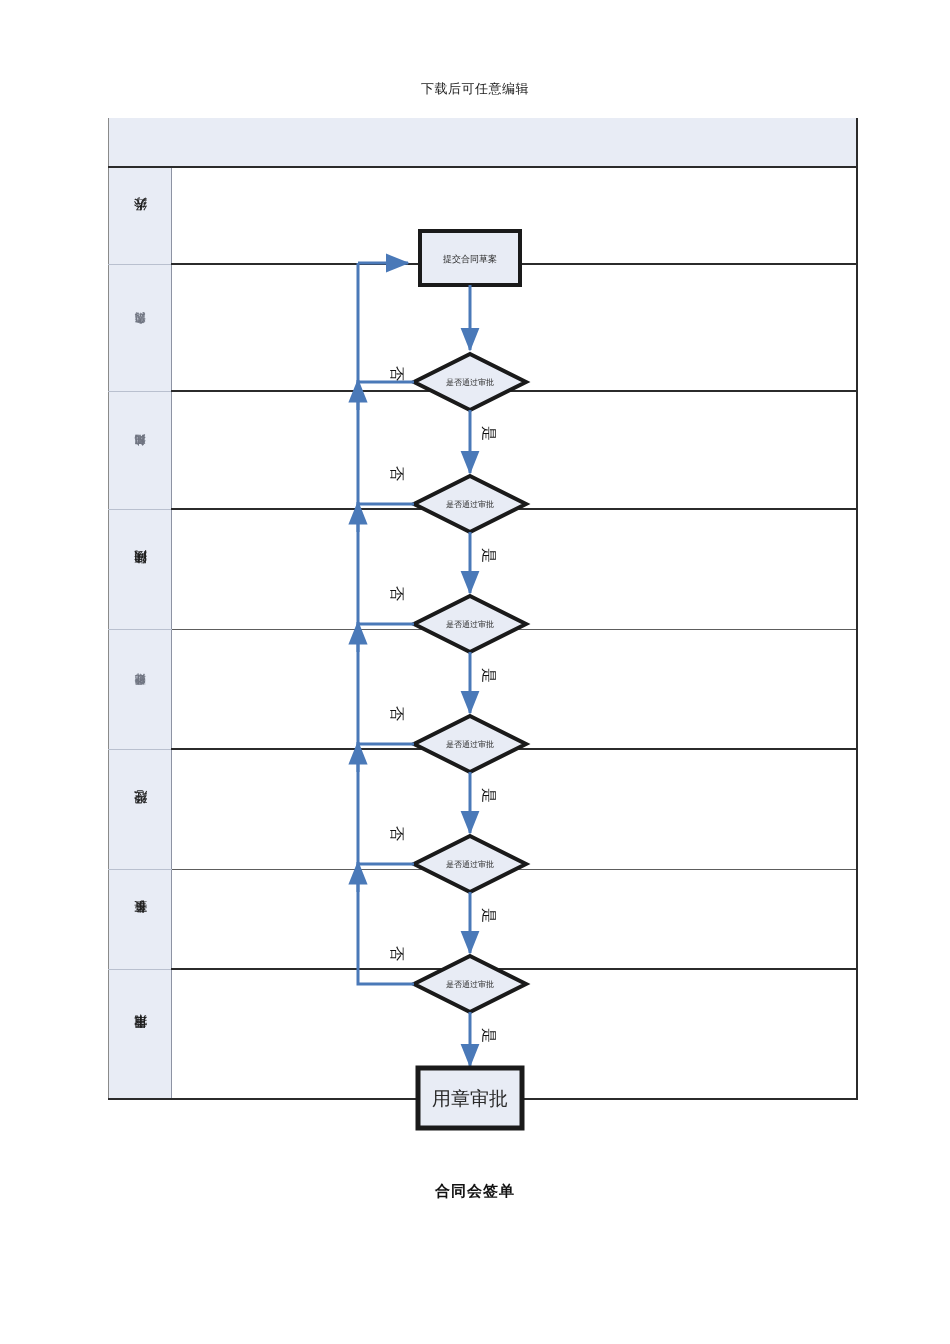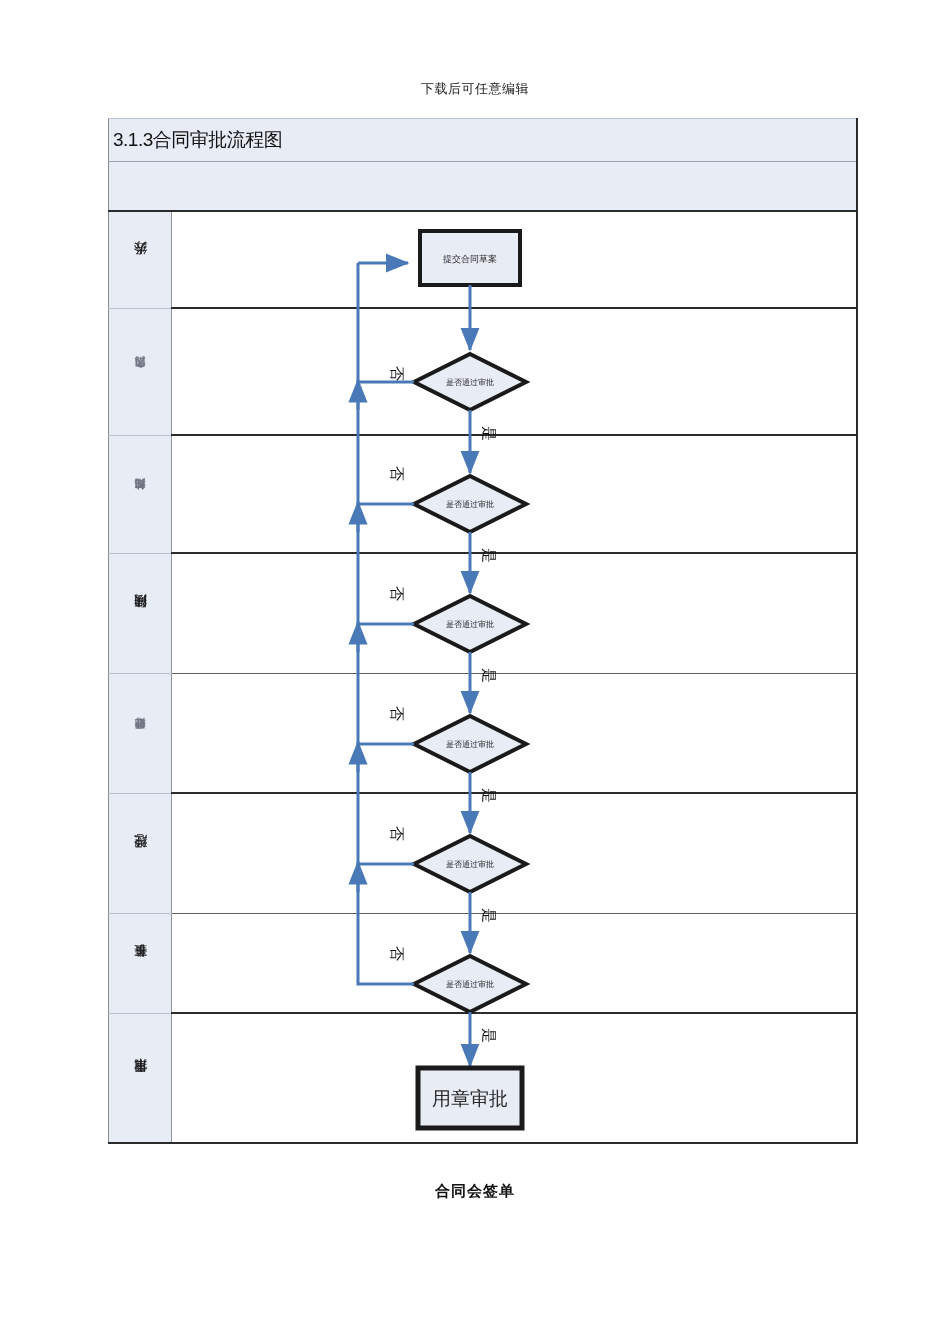--- a/index.html
+++ b/index.html
@@ -102,23 +102,20 @@
     font-size:15px;
   }
 </style>
 </head>
 <body>
 
 <div class="page-header">下载后可任意编辑</div>
 
 <table class="flow-table">
   <tbody>
-      <tr>
-    <td class="title-cell" colspan="2">3.1.3合同审批流程图</td>
-  </tr>
   <tr>
     <td class="band-cell" colspan="2"></td>
   </tr>
 
   <tr class="lane-row" style="height:97px">
     <td class="lane-label">
       <span class="vlabel">经办人</span>
     </td>
     <td class="lane-body"></td>
   </tr>

